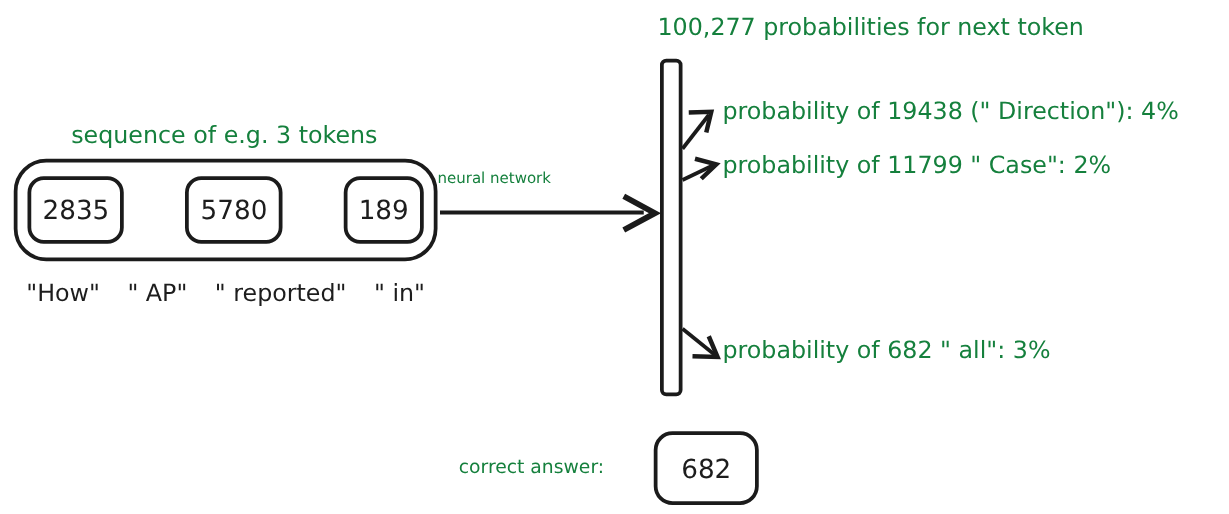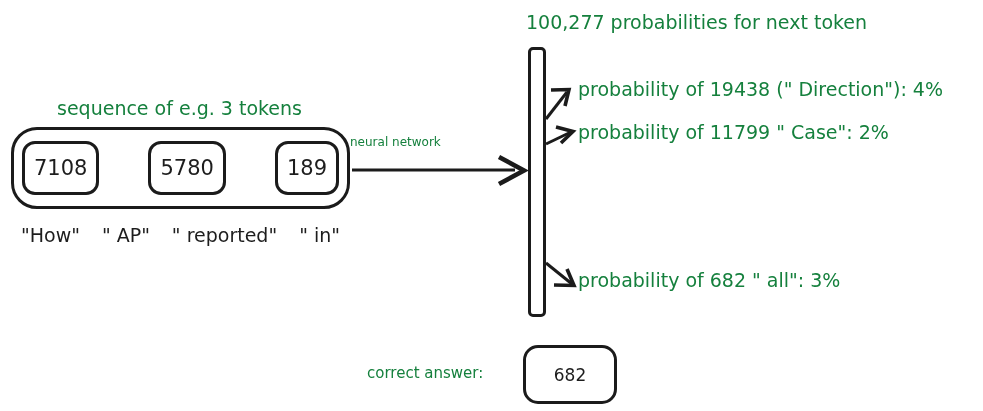--- a/index.html
+++ b/index.html
@@ -114,30 +114,30 @@
   
   #answer-label {
     left: 367px;
     top: 366px;
     font-size: 15px;
   }
   #answer-box {
     position: absolute;
     left: 523px;
     top: 345px;
-    width: 94px;
+    width: 84px;
     height: 59px;
     border: 3.5px solid #1b1b1b;
     border-radius: 15px;
     box-sizing: border-box;
     background: #fff;
     display: flex;
     align-items: center;
     justify-content: center;
-    font-size: 17px;
+    font-size: 21px;
     color: #1d1d1d;
   }
 </style>
 </head>
 <body>
 
 <div class="canvas">
 
   <svg class="layer" viewBox="0 0 983 411">
 
@@ -158,21 +158,21 @@
 
     <g>
       <line x1="546" y1="263" x2="572" y2="284" stroke="#1b1b1b" stroke-width="3"></line>
       <path d="M 554 285 L 574 285.5 L 567 269" fill="none" stroke="#1b1b1b" stroke-width="3.6" stroke-linejoin="miter"></path>
     </g>
   </svg>
 
   <div class="txt" id="seq-title">sequence of e.g. 3 tokens</div>
 
   <div id="token-strip">
-    <div class="token-box">7108</div>
+    <div class="token-box">2835</div>
     <div class="token-box">5780</div>
     <div class="token-box">189</div>
   </div>
 
   <div id="token-words">
     <span class="token-word">"How"</span>
     <span class="token-word">" AP"</span>
     <span class="token-word">" reported"</span>
     <span class="token-word">" in"</span>
   </div>

